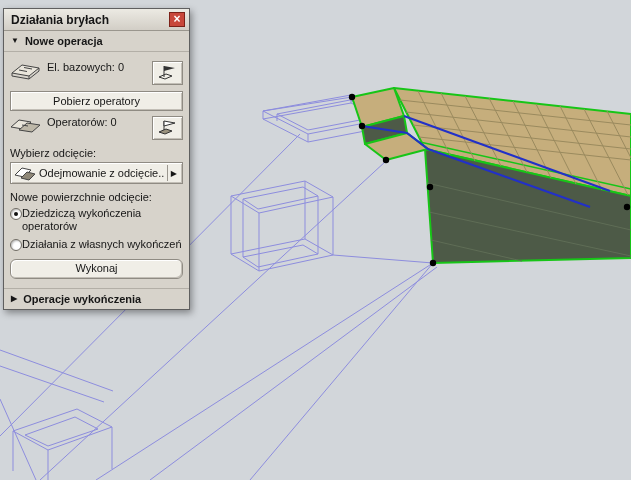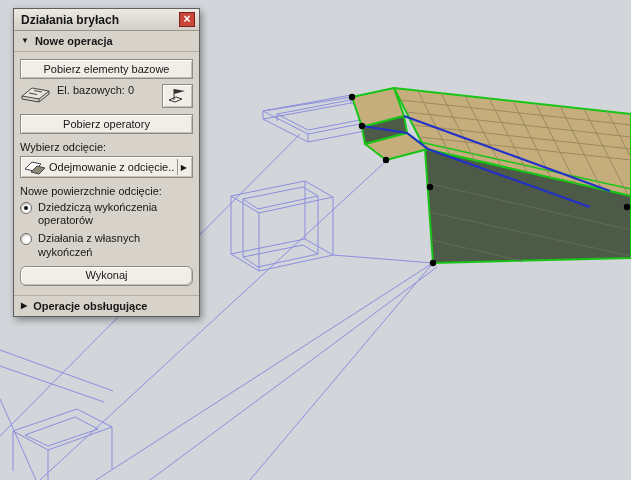--- a/index.html
+++ b/index.html
@@ -1,21 +1,21 @@
 <!DOCTYPE html>
 <html><head>
 <meta charset="utf-8">
 <style>
   * { margin:0; padding:0; box-sizing:border-box; }
   html,body { width:631px; height:480px; }
   body { font-family:"Liberation Sans", sans-serif; background:#d2d6da; }
   .app { position:relative; width:631px; height:480px; overflow:hidden; background:#d2d6da; }
   .viewport { position:absolute; left:0; top:0; }
 
-  .dialog { position:absolute; left:13px; top:8px; width:187px; background:#d7d3cb;
+  .dialog { position:absolute; left:3px; top:8px; width:187px; background:#d7d3cb;
             border:1px solid #5f5f5f; box-shadow:2px 3px 7px rgba(0,0,0,.38);
             z-index:10; font-size:11px; color:#161616; }
   .titlebar { height:22px; display:flex; align-items:center; padding:0 4px 0 7px;
               background:linear-gradient(#eceae3,#d2cec6); border-bottom:1px solid #9a968e; }
   .titlebar .title { flex:1; font-weight:bold; font-size:12px; }
   .close-btn { width:16px; height:15px; background:#c8473a; border:1px solid #7c2118;
                color:#fff; display:flex; align-items:center; justify-content:center; cursor:pointer; }
   .close-btn span { font-size:12px; font-weight:bold; line-height:1; margin-top:-2px; }
   .section-hdr { display:flex; align-items:center; gap:6px; height:21px; padding:0 7px;
                  font-weight:bold; background:#d7d3cb; border-bottom:1px solid #b3afa7; }
@@ -35,21 +35,21 @@
               box-shadow:inset 1px 1px 0 #ffffff, inset -1px -1px 0 #c2beb6;
               display:flex; align-items:center; justify-content:center; cursor:pointer; }
   .label { margin:7px 0 3px; }
   .dropdown { display:flex; align-items:center; width:100%; height:22px; background:#f0eee7;
               border:1px solid #8f8b83; box-shadow:inset 1px 1px 0 #ffffff, inset -1px -1px 0 #c2beb6;
               cursor:pointer; padding-left:3px; }
   .dd-icon { display:flex; align-items:center; margin-right:3px; }
   .dd-text { flex:1; white-space:nowrap; overflow:hidden; text-align:left; }
   .dd-sep { width:1px; height:16px; background:#9a968e; margin:0 3px 0 2px; }
   .dd-arrow { font-size:8px; padding-right:5px; }
-  .radio-row { display:flex; gap:6px; margin:4px 0 5px; cursor:pointer; }
+  .radio-row { display:flex; margin:4px 0 5px; cursor:pointer; }
   .radio { flex:none; width:12px; height:12px; margin-top:1px; border-radius:50%;
            border:1px solid #6f6b63; background:#fff; position:relative;
            box-shadow:inset 1px 1px 2px rgba(0,0,0,.28); }
   .radio.sel::after { content:""; position:absolute; left:3px; top:3px; width:4px; height:4px;
                       border-radius:50%; background:#111; }
   .radio-label { line-height:1.2; }
 </style>
 </head>
 <body>
 
@@ -158,21 +158,20 @@
         <span>×</span>
       </div>
     </div>
 
     <div class="section-hdr">
       <span class="tri">▼</span>
       <span>Nowe operacja</span>
     </div>
 
     <div class="body">
-      <button class="btn">Pobierz elementy bazowe</button>
 
       <div class="counter-row">
         <span class="lefticon">
           <svg width="32" height="20" viewBox="0 0 32 20">
             <g fill="#e9e5db" stroke="#444" stroke-width="1">
               <polygon points="2,12 12,4 29,7 19,15"></polygon>
             </g>
             <g stroke="#444" stroke-width="1" fill="none">
               <polyline points="2,12 2,15 19,18 19,15"></polyline>
               <polyline points="29,7 29,10 19,18"></polyline>
@@ -190,20 +189,41 @@
               <line x1="6" y1="3" x2="6" y2="14" stroke="#333" stroke-width="1"></line>
               <polygon points="6,3 17,5 6,8" fill="#333"></polygon>
               <polygon points="1,14 8,11 14,13 7,16" fill="none" stroke="#333" stroke-width="1"></polygon>
             </svg>
           </span>
         </div>
       </div>
 
       <button class="btn">Pobierz operatory</button>
 
+      <div class="counter-row">
+        <span class="lefticon">
+          <svg width="32" height="20" viewBox="0 0 32 20">
+            <polygon points="1,11 9,4 21,6 13,13" fill="#e9e5db" stroke="#444" stroke-width="1"></polygon>
+            <polygon points="9,14 17,7 30,9 22,16" fill="#bdb7a8" stroke="#444" stroke-width="1"></polygon>
+            <line x1="12" y1="9" x2="18" y2="10" stroke="#444" stroke-width="1"></line>
+          </svg>
+        </span>
+        <span class="count-label">
+          <span>Operatorów:</span><span class="cnt">0</span>
+        </span>
+        <div class="icon-btn">
+          <span>
+            <svg width="20" height="18" viewBox="0 0 20 18">
+              <line x1="6" y1="3" x2="6" y2="14" stroke="#333" stroke-width="1"></line>
+              <polygon points="6,3 17,5 6,8" fill="#fff" stroke="#333" stroke-width="1"></polygon>
+              <polygon points="1,14 8,11 14,13 7,16" fill="#9a927e" stroke="#333" stroke-width="1"></polygon>
+            </svg>
+          </span>
+        </div>
+      </div>
 
       <div class="label">Wybierz odcięcie:</div>
 
       <div class="dropdown">
         <span class="dd-icon">
           <svg width="22" height="16" viewBox="0 0 22 16">
             <polygon points="1,10 8,3 17,5 10,12" fill="#ffffff" stroke="#444" stroke-width="1"></polygon>
             <polygon points="7,13 13,7 21,9 15,15" fill="#8f8878" stroke="#444" stroke-width="1"></polygon>
           </svg>
         </span>
@@ -221,17 +241,17 @@
       <div class="radio-row">
         <span class="radio"></span>
         <span class="radio-label">Działania z własnych wykończeń</span>
       </div>
 
       <button class="btn execute">Wykonaj</button>
     </div>
 
     <div class="section-hdr footer">
       <span class="tri">▶</span>
-      <span>Operacje obsługujące</span>
+      <span>Operacje wykończenia</span>
     </div>
   </div>
 
 </div>
 
 </body></html>

